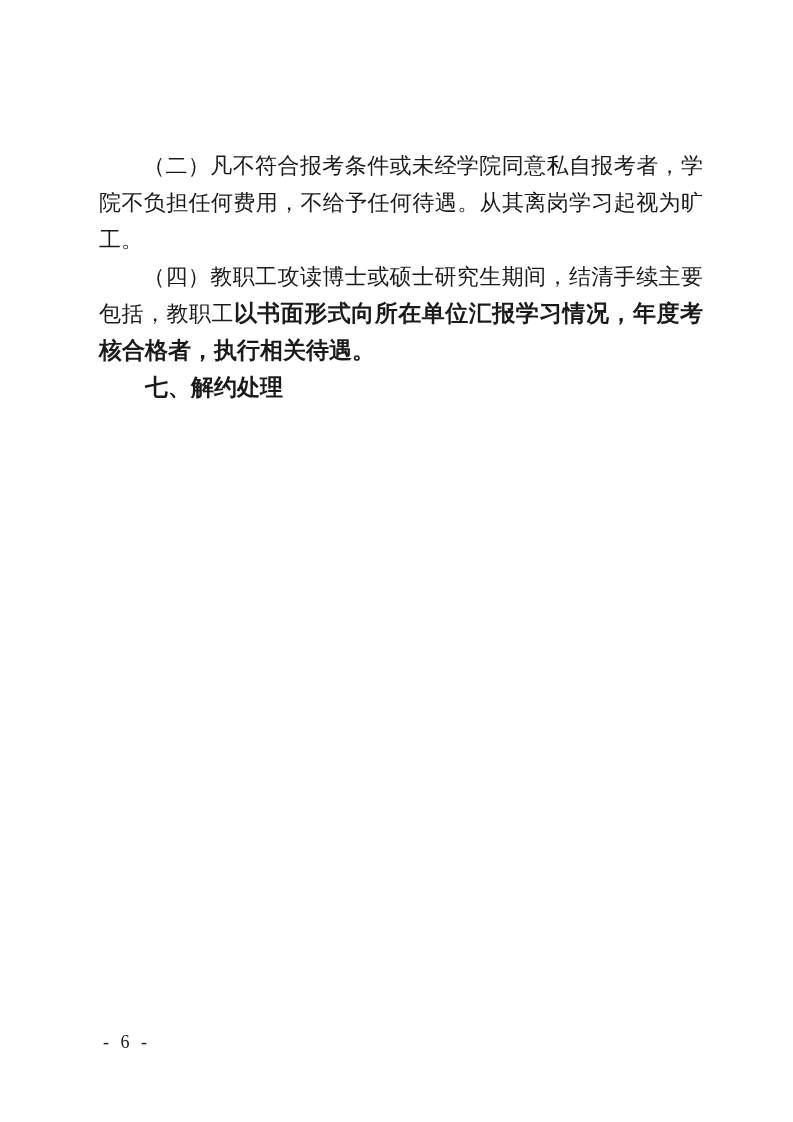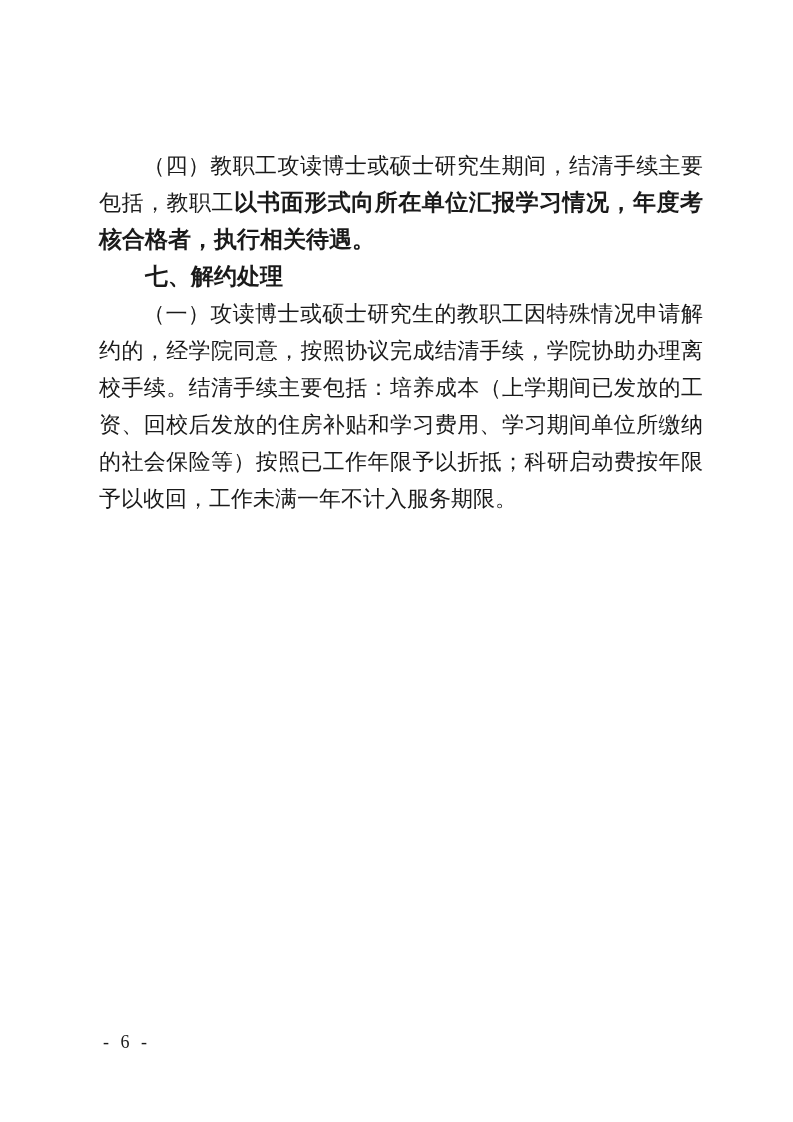--- a/index.html
+++ b/index.html
@@ -56,18 +56,18 @@
     color: #1a1a1a;
     word-spacing: 5px;
     letter-spacing: 1px;
   }
 </style>
 </head>
 <body>
 
 <div class="page">
   <div class="doc-body" id="doc-body">
+      <p class="para"><span class="seg-fangsong">（二）凡不符合报考条件或未经学院同意私自报考者，学院不负担任何费用，不给予任何待遇。从其离岗学习起视为旷工。</span></p>
       <p class="para"><span class="seg-fangsong">（四）教职工攻读博士或硕士研究生期间，结清手续主要包括，教职工</span><span class="seg-heiti">以书面形式向所在单位汇报学习情况，年度考核合格者，执行相关待遇。</span></p>
       <p class="para heading"><span class="seg-heiti">七、解约处理</span></p>
-      <p class="para"><span class="seg-fangsong">（一）攻读博士或硕士研究生的教职工因特殊情况申请解约的，经学院同意，按照协议完成结清手续，学院协助办理离校手续。结清手续主要包括：培养成本（上学期间已发放的工资、回校后发放的住房补贴和学习费用、学习期间单位所缴纳的社会保险等）按照已工作年限予以折抵；科研启动费按年限予以收回，工作未满一年不计入服务期限。</span></p>
     </div>
   <div class="page-number">- 6 -</div>
 </div>
 
 </body></html>

